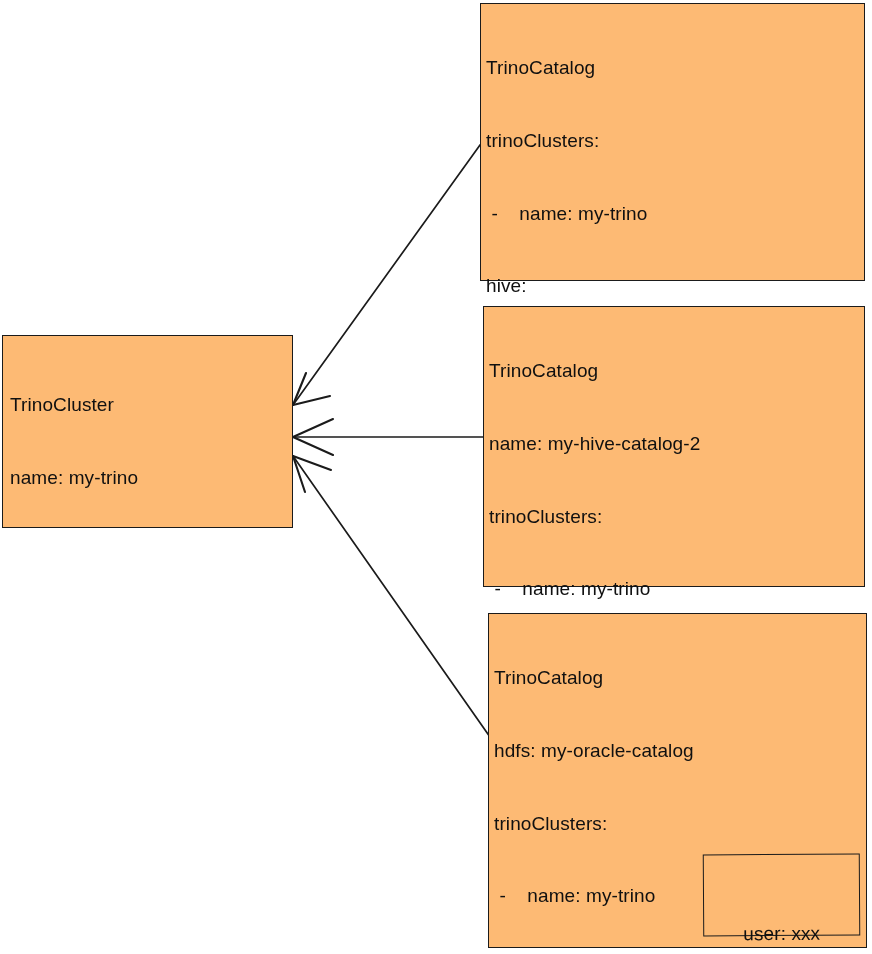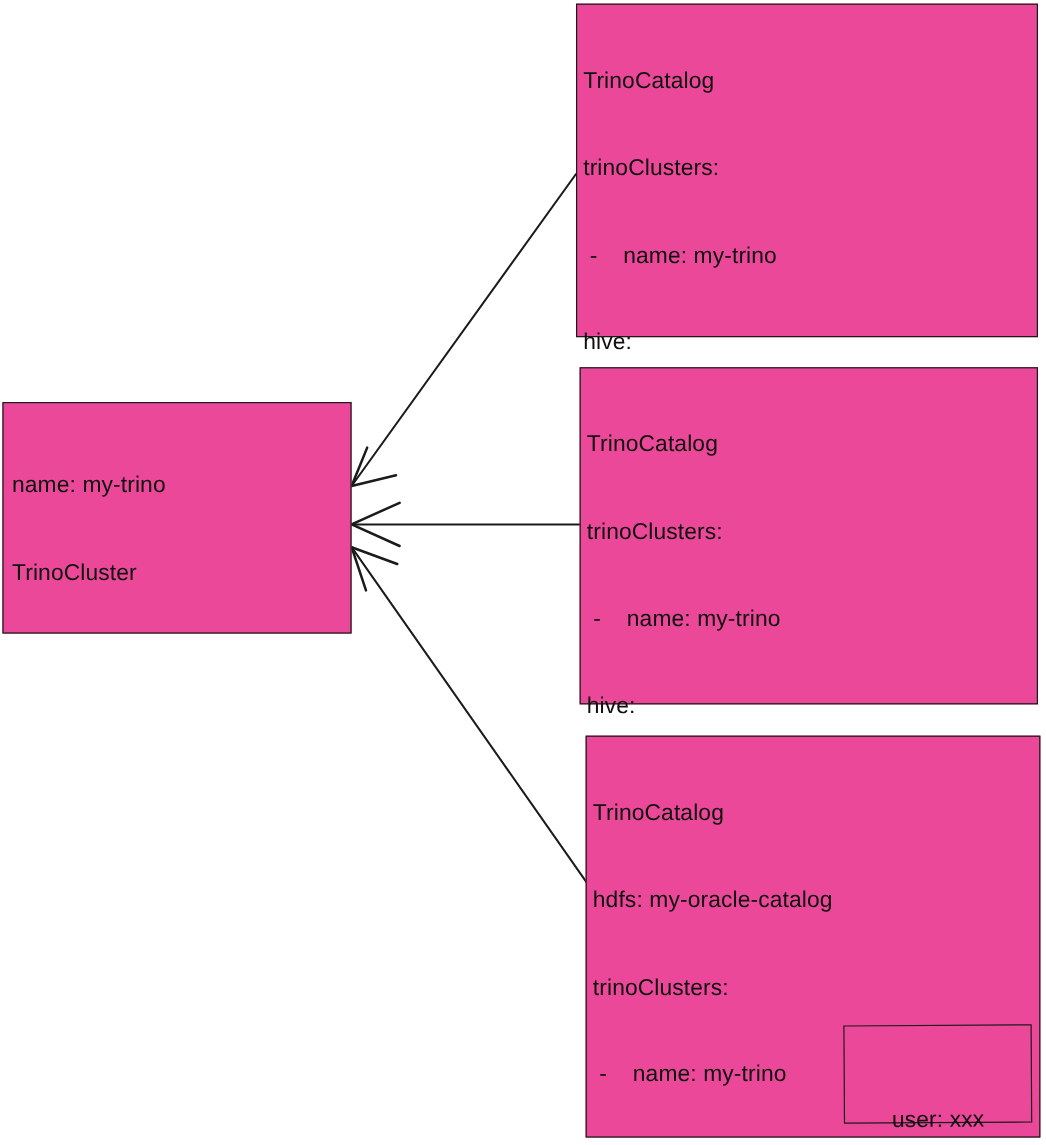--- a/index.html
+++ b/index.html
@@ -22,21 +22,21 @@
     left: 0;
     top: 0;
     width: 872px;
     height: 954px;
     pointer-events: none;
   }
   .node {
     position: absolute;
     box-sizing: border-box;
     border: 1.6px solid #1b1b1b;
-    background: #ec4899;
+    background: #fdba74;
   }
   .node-body {
     position: absolute;
     left: 5px;
     top: 4px;
     right: 4px;
     font-size: 19px;
     line-height: 24.2px;
     color: #101010;
     white-space: pre;
@@ -121,41 +121,42 @@
 
     <g>
       <path d="M 757 817 L 787 855" fill="none" stroke="#1b1b1b" stroke-width="1.7" stroke-linecap="round"></path>
       <path d="M 787 855 L 773 822" fill="none" stroke="#1b1b1b" stroke-width="2.0" stroke-linecap="round"></path>
       <path d="M 787 855 L 762 837" fill="none" stroke="#1b1b1b" stroke-width="2.0" stroke-linecap="round"></path>
     </g>
   </svg>
 
   <div class="node" id="node-trinocluster">
     <div class="node-body">
+      <span class="node-line">TrinoCluster</span>
       <span class="node-line">name: my-trino</span>
-      <span class="node-line">TrinoCluster</span>
     </div>
   </div>
 
   <div class="node" id="node-catalog-hive-1">
     <div class="node-body">
       <span class="node-line">TrinoCatalog</span>
       <span class="node-line">trinoClusters:</span>
       <span class="node-line"> -    name: my-trino</span>
       <span class="node-line">hive:</span>
       <span class="node-line">   s3: # S3ConnnectionSpec</span>
       <span class="node-line">      inline:</span>
       <span class="node-line">         host: minio</span>
       <span class="node-line">   metastore: # whatever</span>
     </div>
   </div>
 
   <div class="node" id="node-catalog-hive-2">
     <div class="node-body">
       <span class="node-line">TrinoCatalog</span>
+      <span class="node-line">name: my-hive-catalog-2</span>
       <span class="node-line">trinoClusters:</span>
       <span class="node-line"> -    name: my-trino</span>
       <span class="node-line">hive:</span>
       <span class="node-line">   hdfs:</span>
       <span class="node-line">      # TBD</span>
       <span class="node-line">   metastore: # whatever</span>
     </div>
   </div>
 
   <div class="node" id="node-catalog-oracle">

